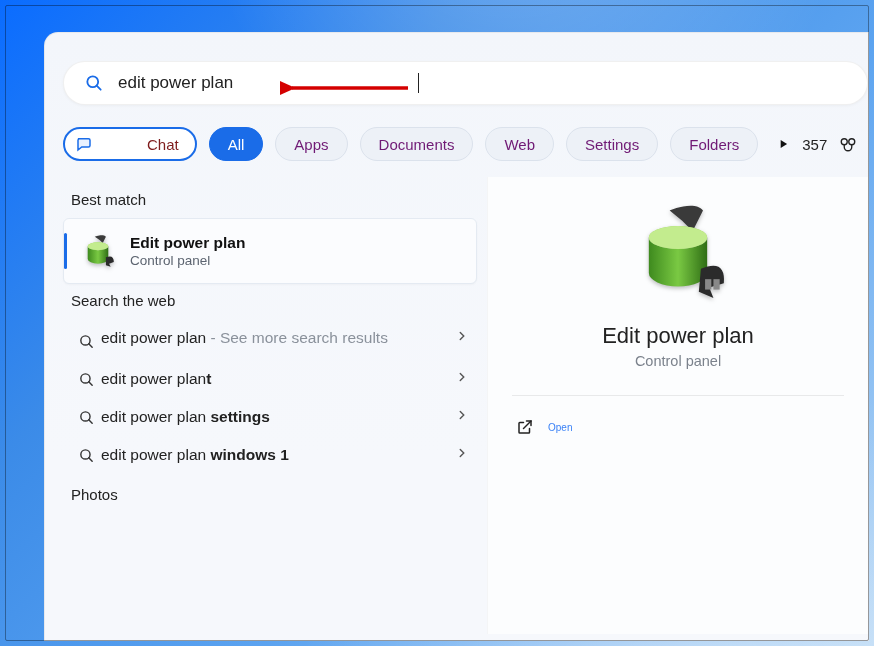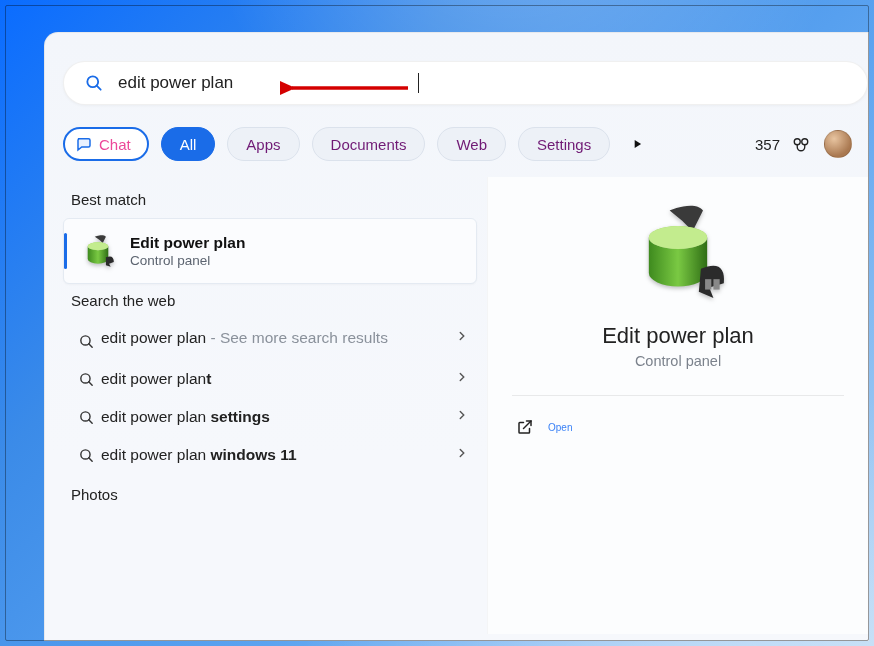--- a/index.html
+++ b/index.html
@@ -54,21 +54,21 @@
   .filter-row {
     display: flex; align-items: center; gap: 12px;
     margin: 22px 0 0 18px; padding-right: 12px;
   }
   .pill {
     height: 34px; display: inline-flex; align-items: center; justify-content: center;
     padding: 0 18px; border-radius: 17px; font-size: 15px; color: #701a75;
     background: #edf1f7; border: 1px solid #dbe2ec; cursor: pointer;
   }
   .pill.chat {
-    background: #fff; border: 2px solid #1a6ce8; color: #ec4899; padding: 0 16px 0 10px;
+    background: #fff; border: 2px solid #1a6ce8; color: #7f1d1d; padding: 0 16px 0 10px; gap: 48px;
   }
   .pill.chat svg { margin-right: 6px; }
   .pill.active { background: #1a6ce8; color: #fff; border-color: #1a6ce8; }
   .more-caret { width: 18px; height: 18px; color: #111; display:flex; align-items:center; justify-content:center; cursor:pointer; margin-left: 6px;}
   .filter-right { margin-left: auto; display: flex; align-items: center; gap: 14px; padding-right: 4px;}
   .points { font-size: 15px; color: #222; display: inline-flex; align-items: center; gap: 12px;}
   .avatar { width: 28px; height: 28px; border-radius: 50%; background: radial-gradient(circle at 35% 30%, #e8c4a0, #a97850 70%); border: 1px solid rgba(0,0,0,0.1); }
   
   .content { display: flex; margin: 16px 0 0 0; height: calc(100% - 150px); }
   .left-col { width: 432px; padding: 0 0 0 18px; }
@@ -142,20 +142,23 @@
         <span>Apps</span>
       </div>
     <div class="pill">
         <span>Documents</span>
       </div>
     <div class="pill">
         <span>Web</span>
       </div>
     <div class="pill">
         <span>Settings</span>
+      </div>
+    <div class="pill">
+        <span>Folders</span>
       </div>
     <div class="more-caret">
       <svg width="14" height="14" viewBox="0 0 24 24" fill="#111">
           <path d="M8 5v14l11-7z"></path>
         </svg>
     </div>
     <div class="filter-right">
       <div class="points">
         <span>357</span>
         <svg width="18" height="18" viewBox="0 0 24 24" fill="none" stroke="#222" stroke-width="1.8">
@@ -236,21 +239,21 @@
                 <polyline points="9 6 15 12 9 18"></polyline>
               </svg></span>
           </div>
           <div class="web-item">
             <span class="sicon">
               <svg width="17" height="17" viewBox="0 0 24 24" fill="none" stroke="#333" stroke-width="2" stroke-linecap="round">
                 <circle cx="10.5" cy="10.5" r="6.5"></circle>
                 <line x1="20" y1="20" x2="15.2" y2="15.2"></line>
               </svg>
             </span>
-            <span class="label"><span>edit power plan </span><b>windows 11</b></span>
+            <span class="label"><span>edit power plan </span><b>windows 1</b></span>
             <span class="chev"><svg width="14" height="14" viewBox="0 0 24 24" fill="none" stroke="#555" stroke-width="2.4" stroke-linecap="round">
                 <polyline points="9 6 15 12 9 18"></polyline>
               </svg></span>
           </div>
         </div>
 
       <div class="section-head photos-head">Photos</div>
     </div>
 
     <div class="right-col">

